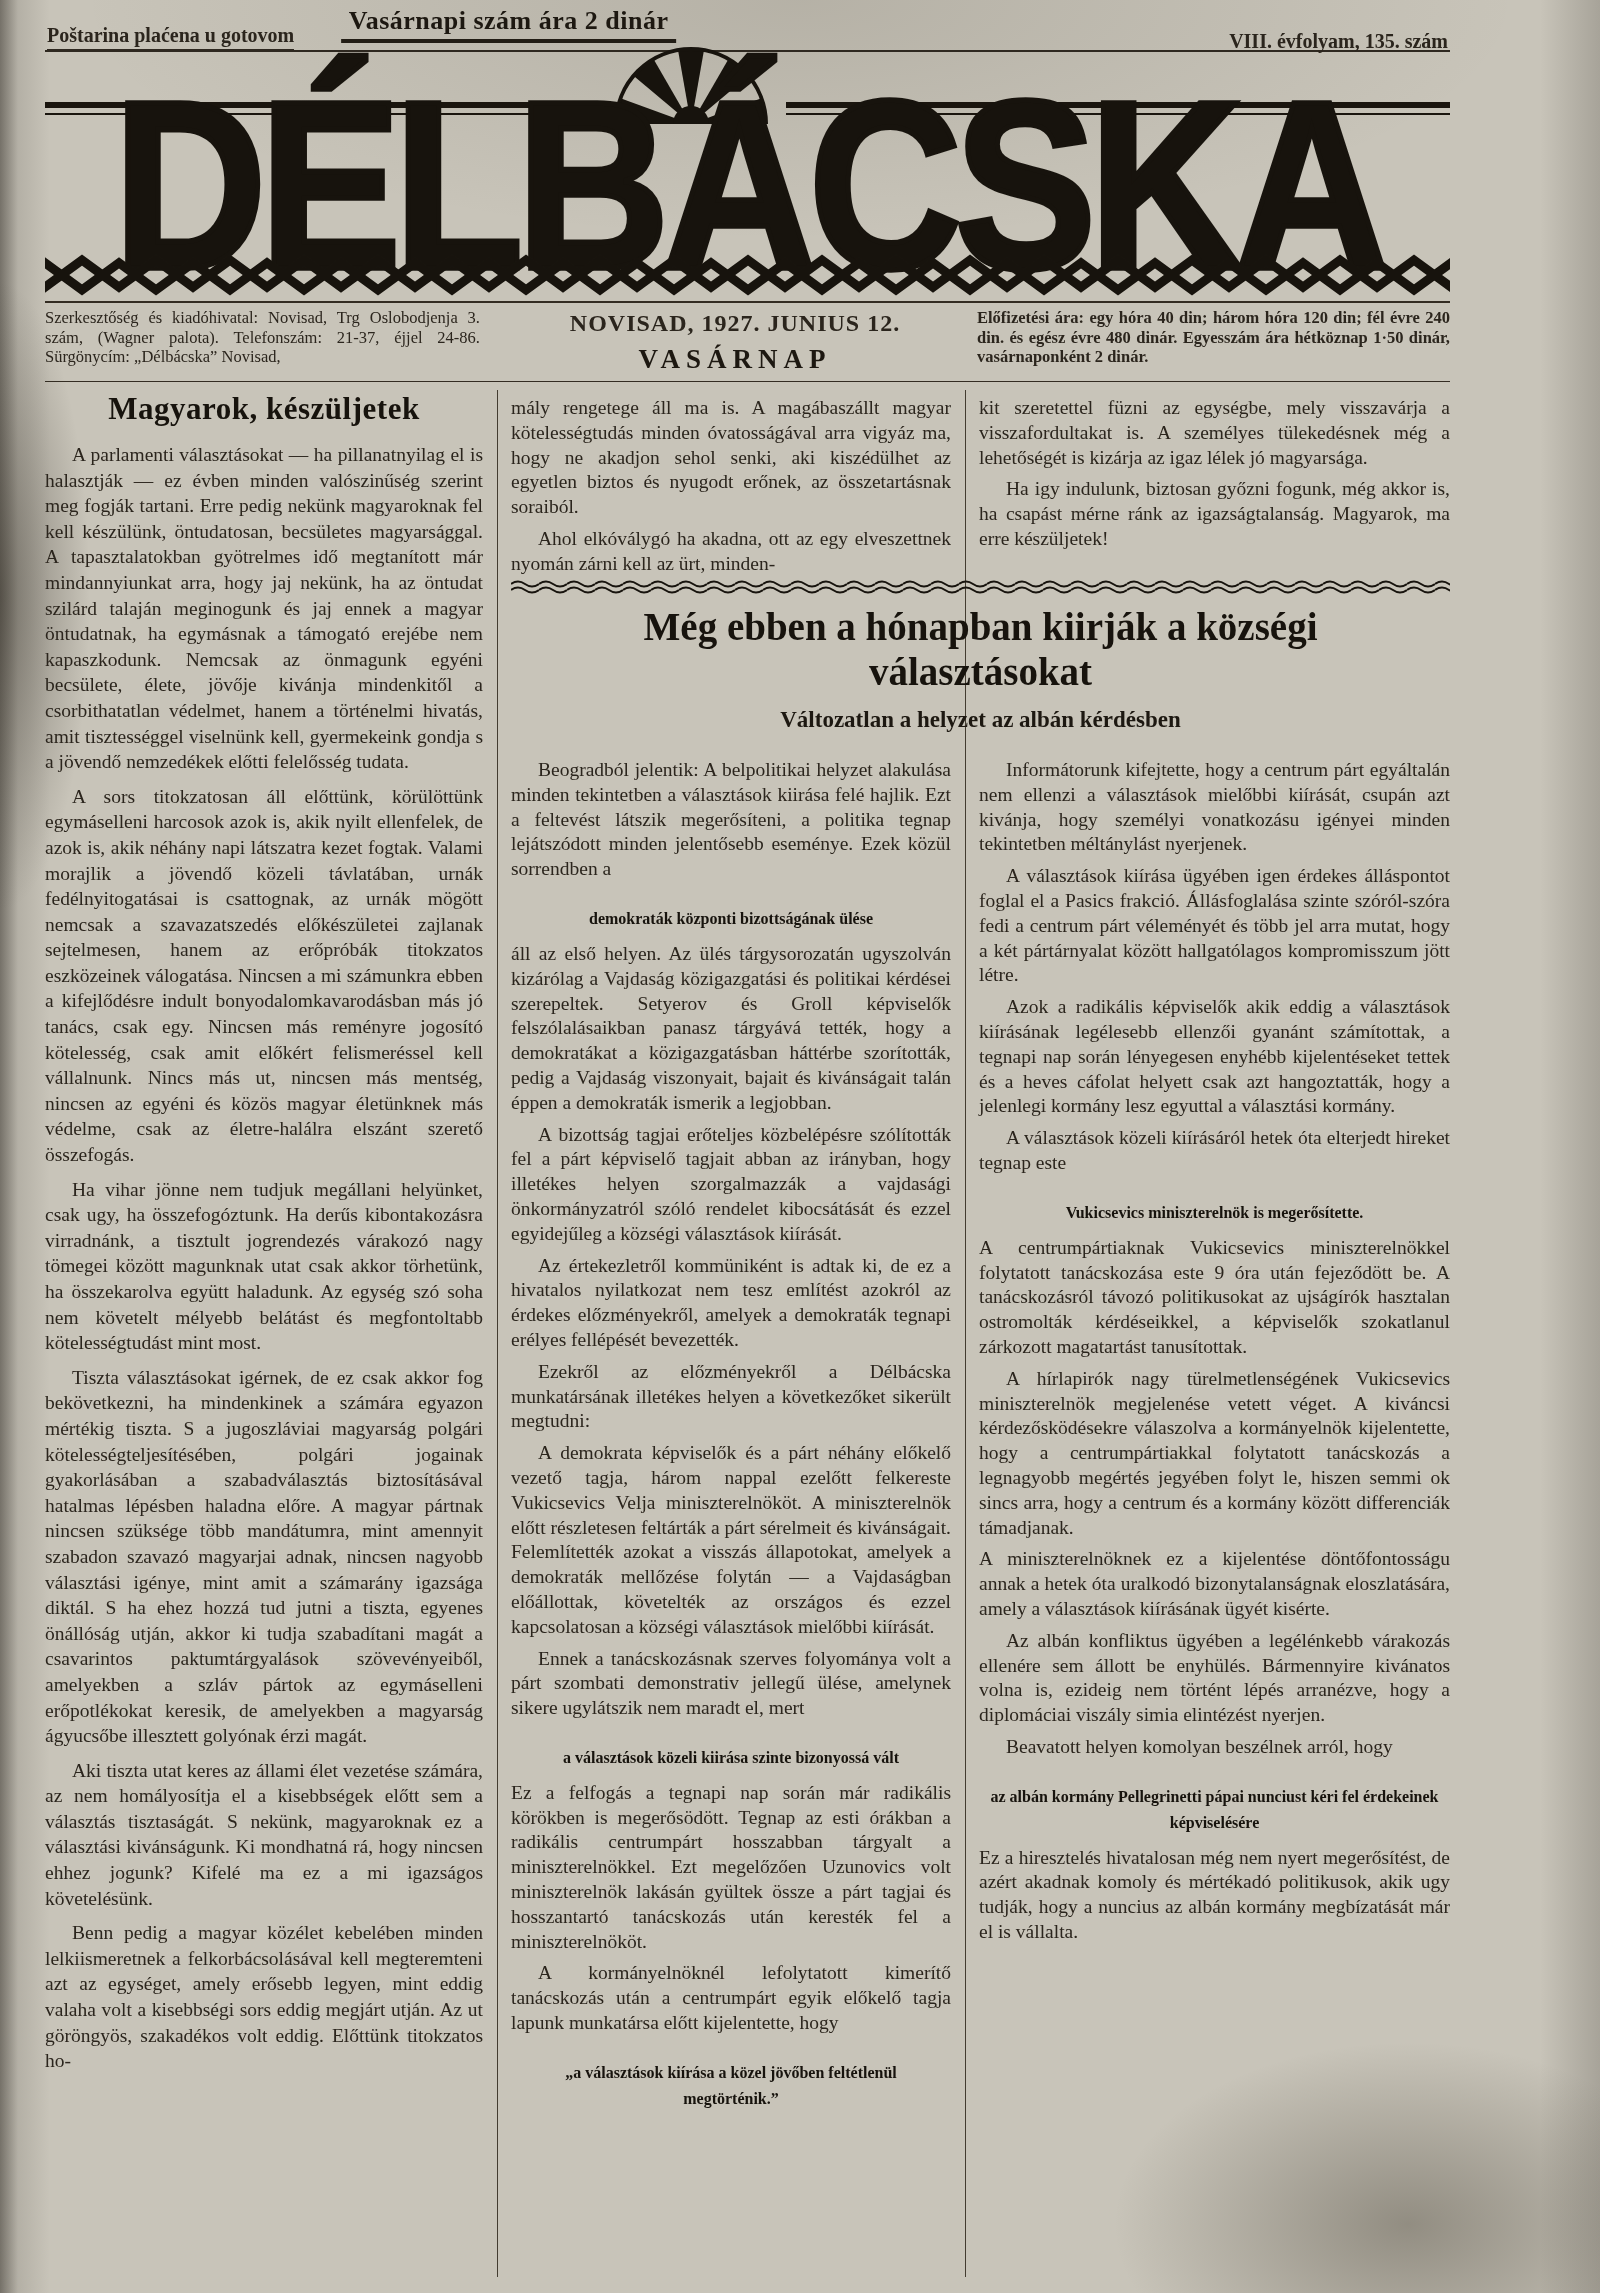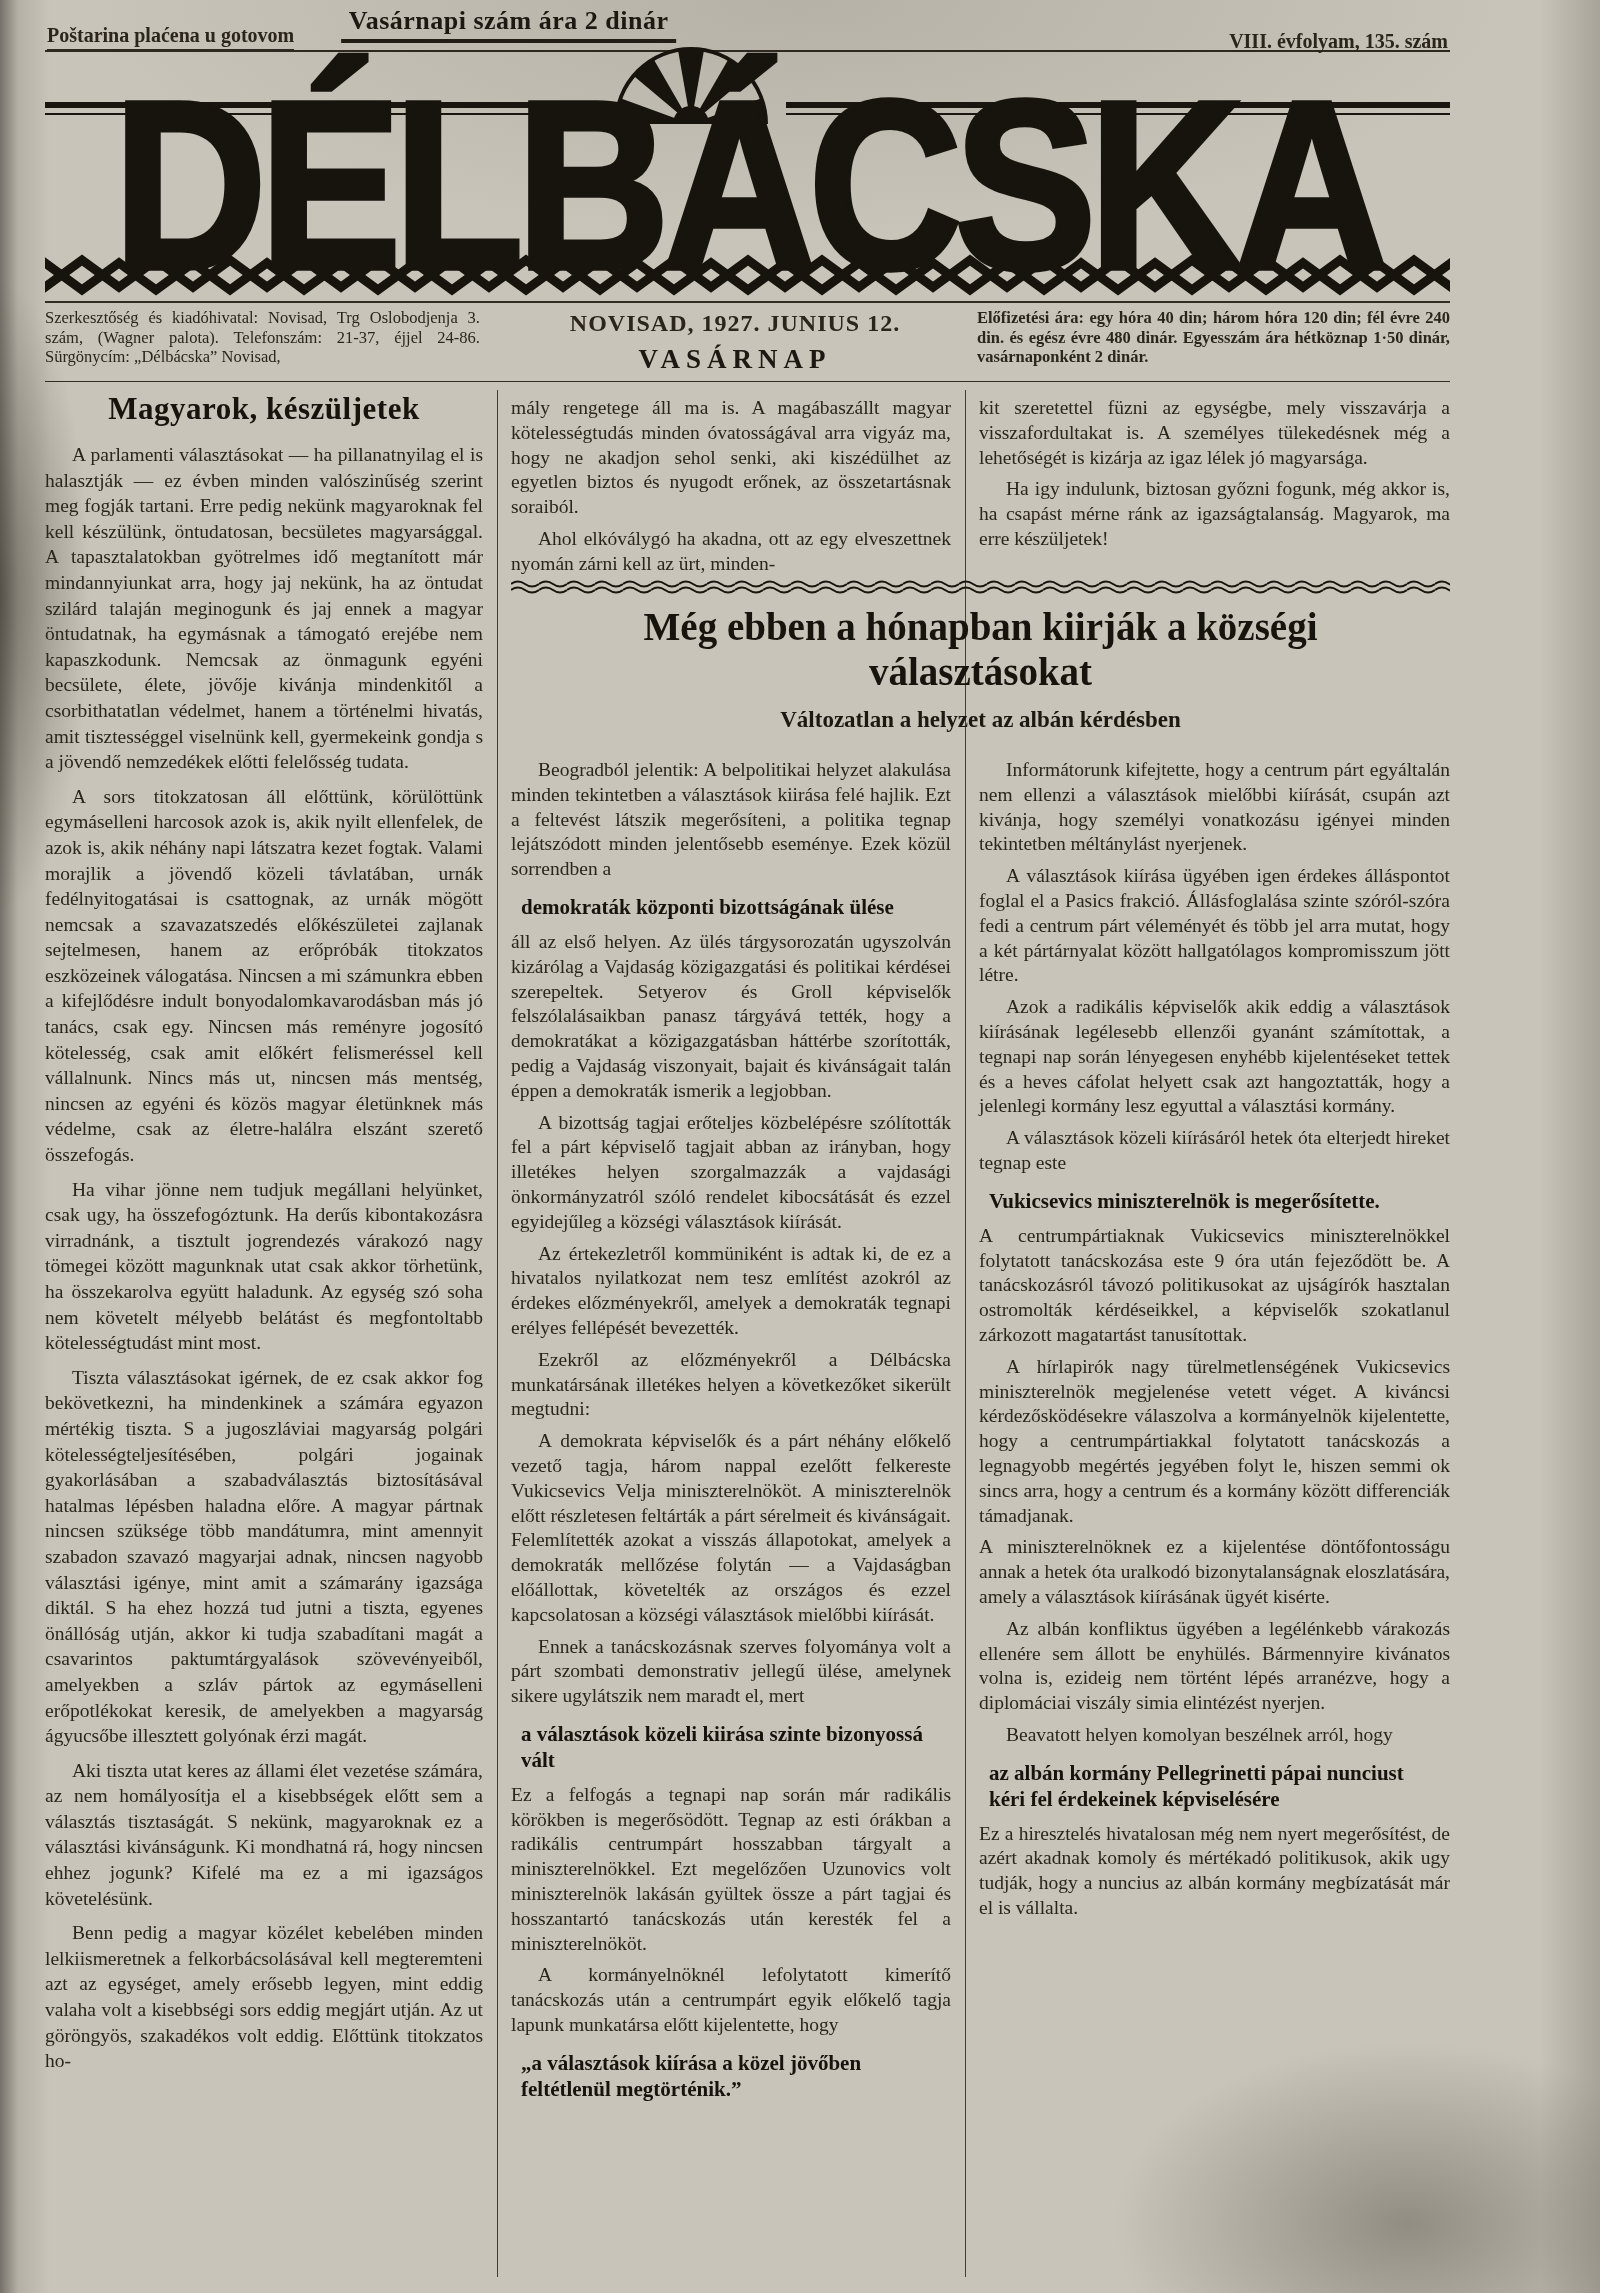--- a/index.html
+++ b/index.html
@@ -74,22 +74,22 @@
   .col3main{ left:934px; top:368px; width:471px; }
 
   .a1-title{ font-size:31px; line-height:34px; font-weight:bold; text-align:center;
              margin:2px 0 16px; color:var(--headline-ink,#17130d); letter-spacing:.5px; }
 
   .para{ font-size:19.5px; line-height:24.8px; text-align:justify; text-indent:27px;
          margin:0 0 7px; }
   .para.noindent{ text-indent:0; }
   .col1 .para{ line-height:25.6px; margin-bottom:9px; }
 
-  .subhead{ font-size:21px; line-height:26px; font-weight:bold; text-align:left;
-            margin:12px 10px 10px; color:var(--headline-ink,#17130d); }
+  .subhead{ font-size:16px; line-height:26px; font-weight:bold; text-align:center;
+            margin:24px 10px 10px; color:var(--headline-ink,#17130d); }
 
   .wavy{ position:absolute; left:466px; top:190px; }
 
   .a2head{ position:absolute; left:466px; top:214px; width:939px; text-align:center; }
   .a2-headline{ font-size:39px; line-height:45px; font-weight:bold;
                 color:var(--headline-ink,#17130d); margin:0 30px; }
   .a2-subheadline{ font-size:23px; line-height:27px; font-weight:bold; margin-top:12px;
                    color:#1d1811; }
 </style>
 </head>

